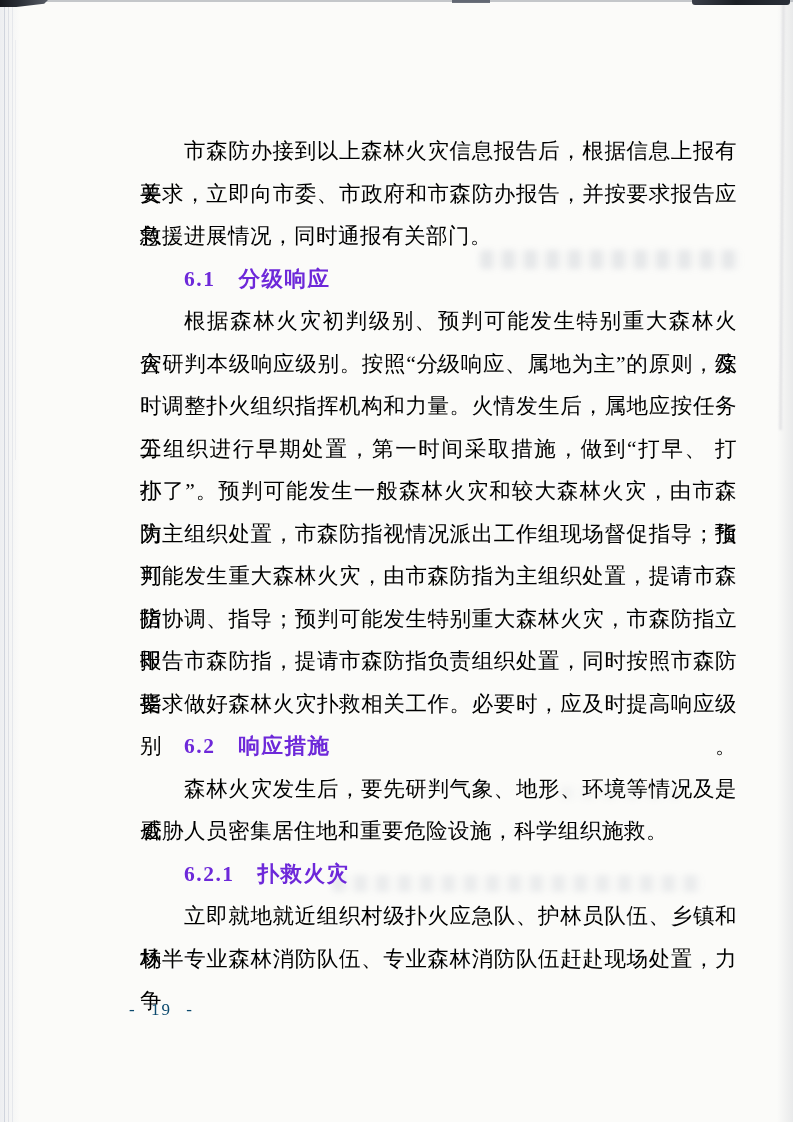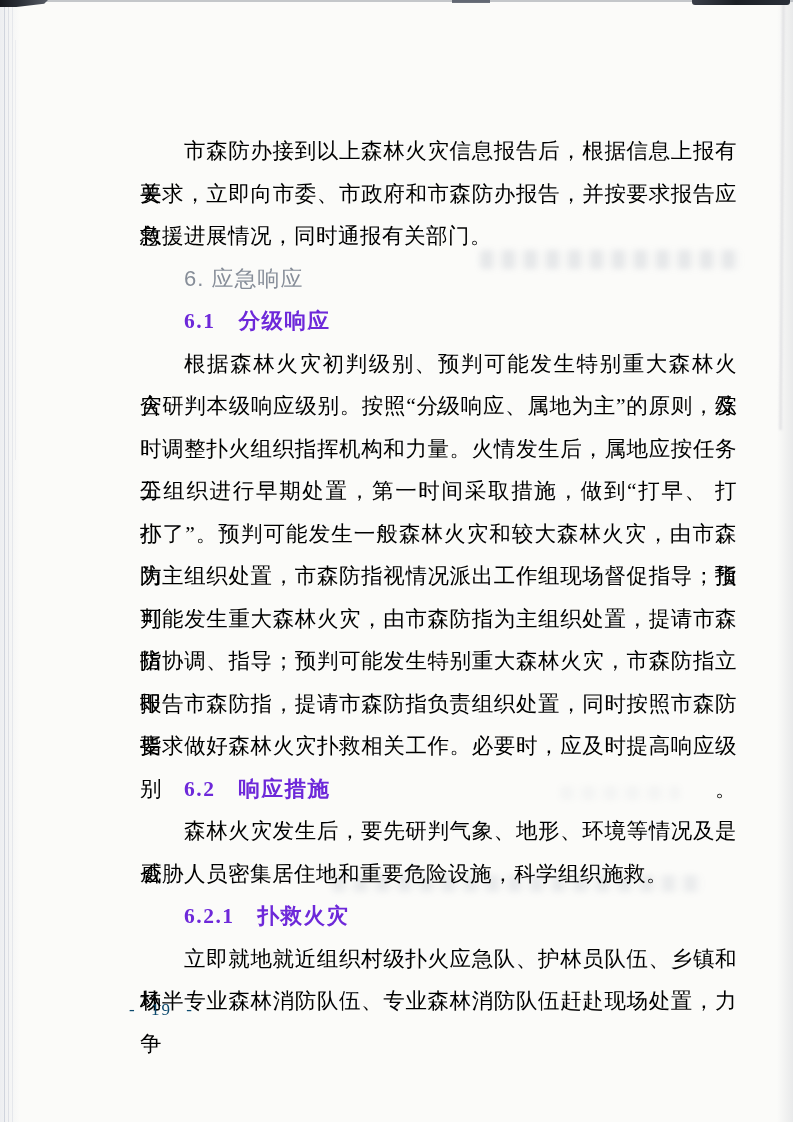--- a/index.html
+++ b/index.html
@@ -130,21 +130,20 @@
 <div class="top-mark-b"></div>
 <div class="top-mark-c"></div>
 <div class="ghost g1"></div>
 <div class="ghost g2"></div>
 <div class="ghost g3"></div>
 
 <div class="doc">
   <div class="line indent">市森防办接到以上森林火灾信息报告后，根据信息上报有关</div>
   <div class="line">要求，立即向市委、市政府和市森防办报告，并按要求报告应急</div>
   <div class="line left">救援进展情况，同时通报有关部门。</div>
-  <div class="line h-sans">6. 应急响应</div>
   <div class="line h-bold">6.1　分级响应</div>
   <div class="line indent">根据森林火灾初判级别、预判可能发生特别重大森林火灾，综</div>
   <div class="line">合研判本级响应级别。按照“分级响应、属地为主”的原则，及</div>
   <div class="line">时调整扑火组织指挥机构和力量。火情发生后，属地应按任务分</div>
   <div class="line">工组织进行早期处置，第一时间采取措施，做到“打早、 打小、</div>
   <div class="line">打了”。预判可能发生一般森林火灾和较大森林火灾，由市森防指</div>
   <div class="line">为主组织处置，市森防指视情况派出工作组现场督促指导；预判</div>
   <div class="line">可能发生重大森林火灾，由市森防指为主组织处置，提请市森防</div>
   <div class="line">指协调、指导；预判可能发生特别重大森林火灾，市森防指立即</div>
   <div class="line">报告市森防指，提请市森防指负责组织处置，同时按照市森防指</div>

